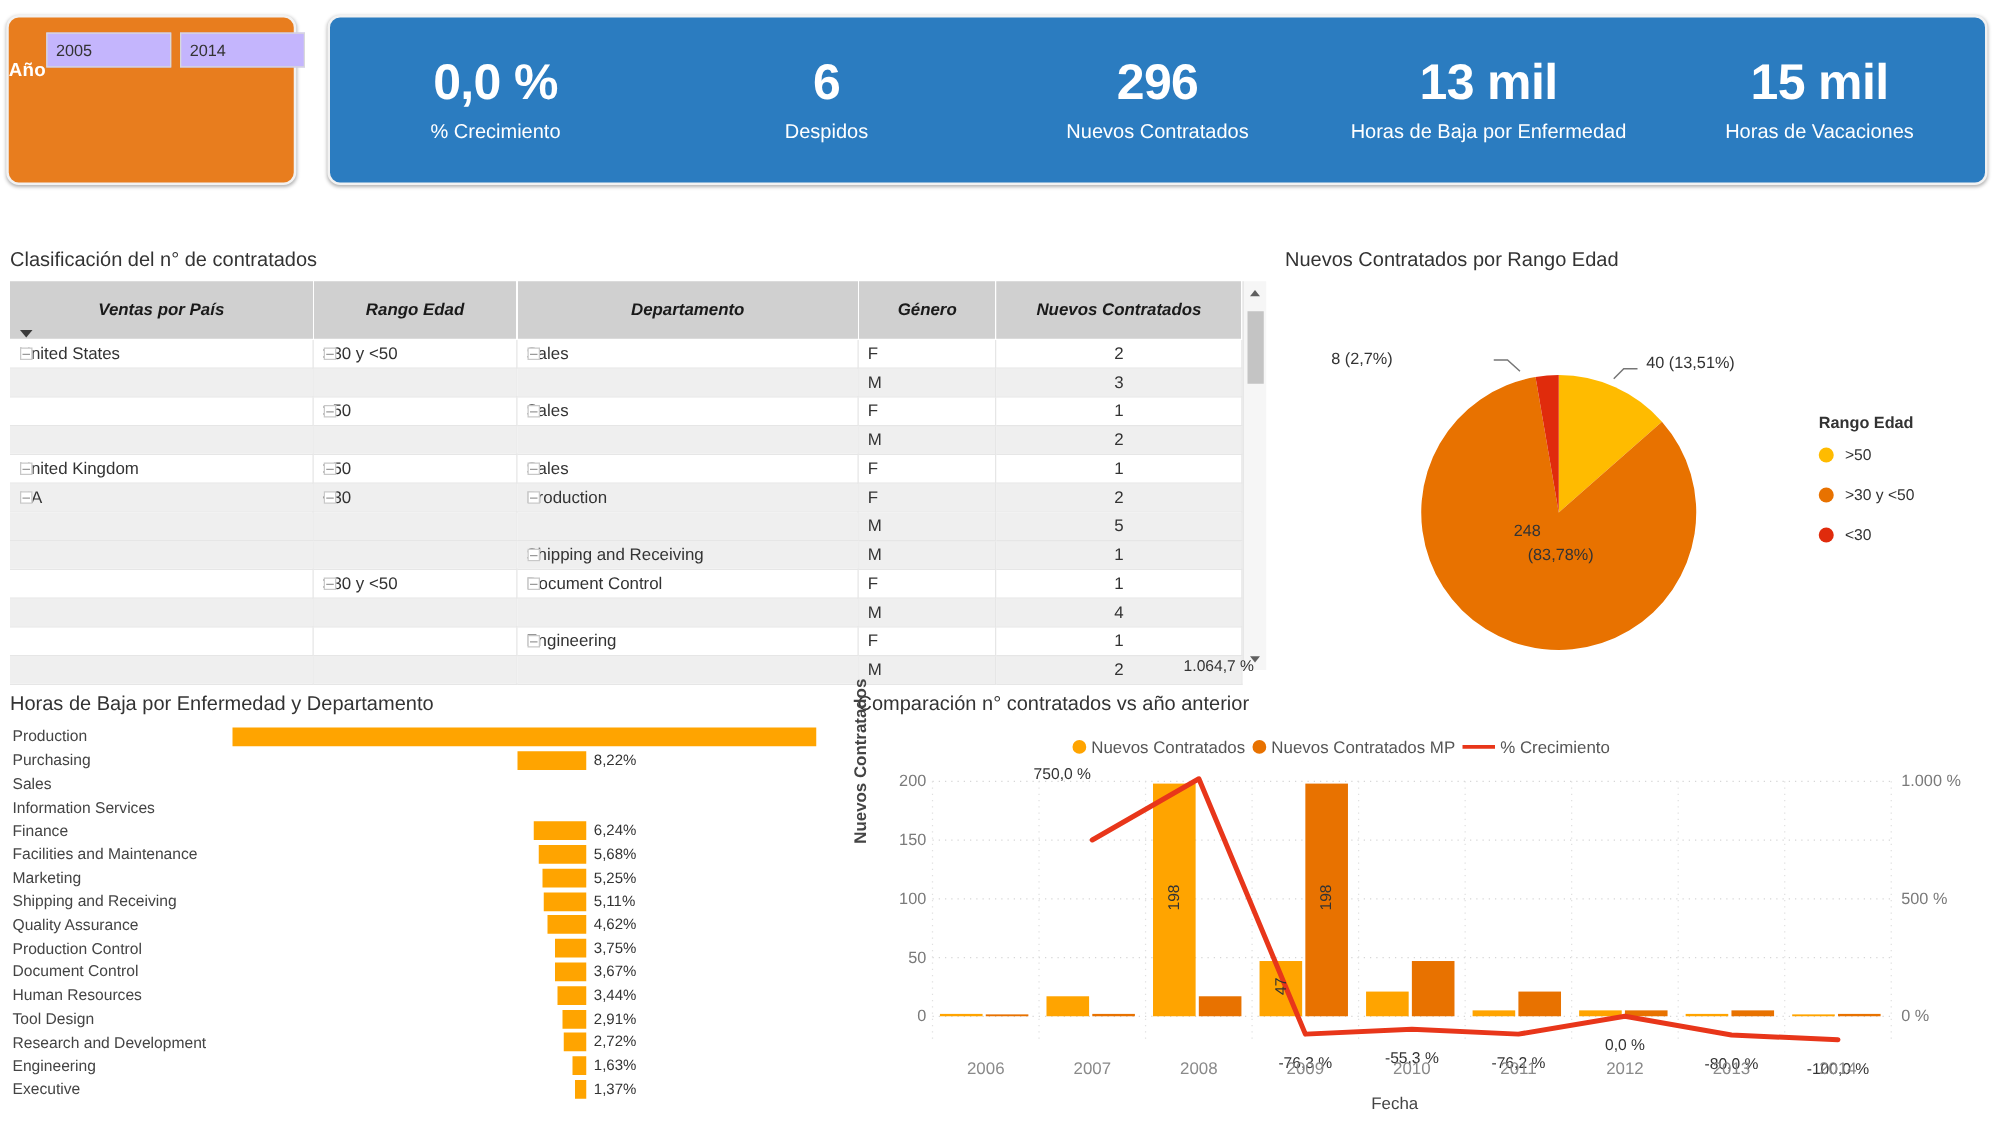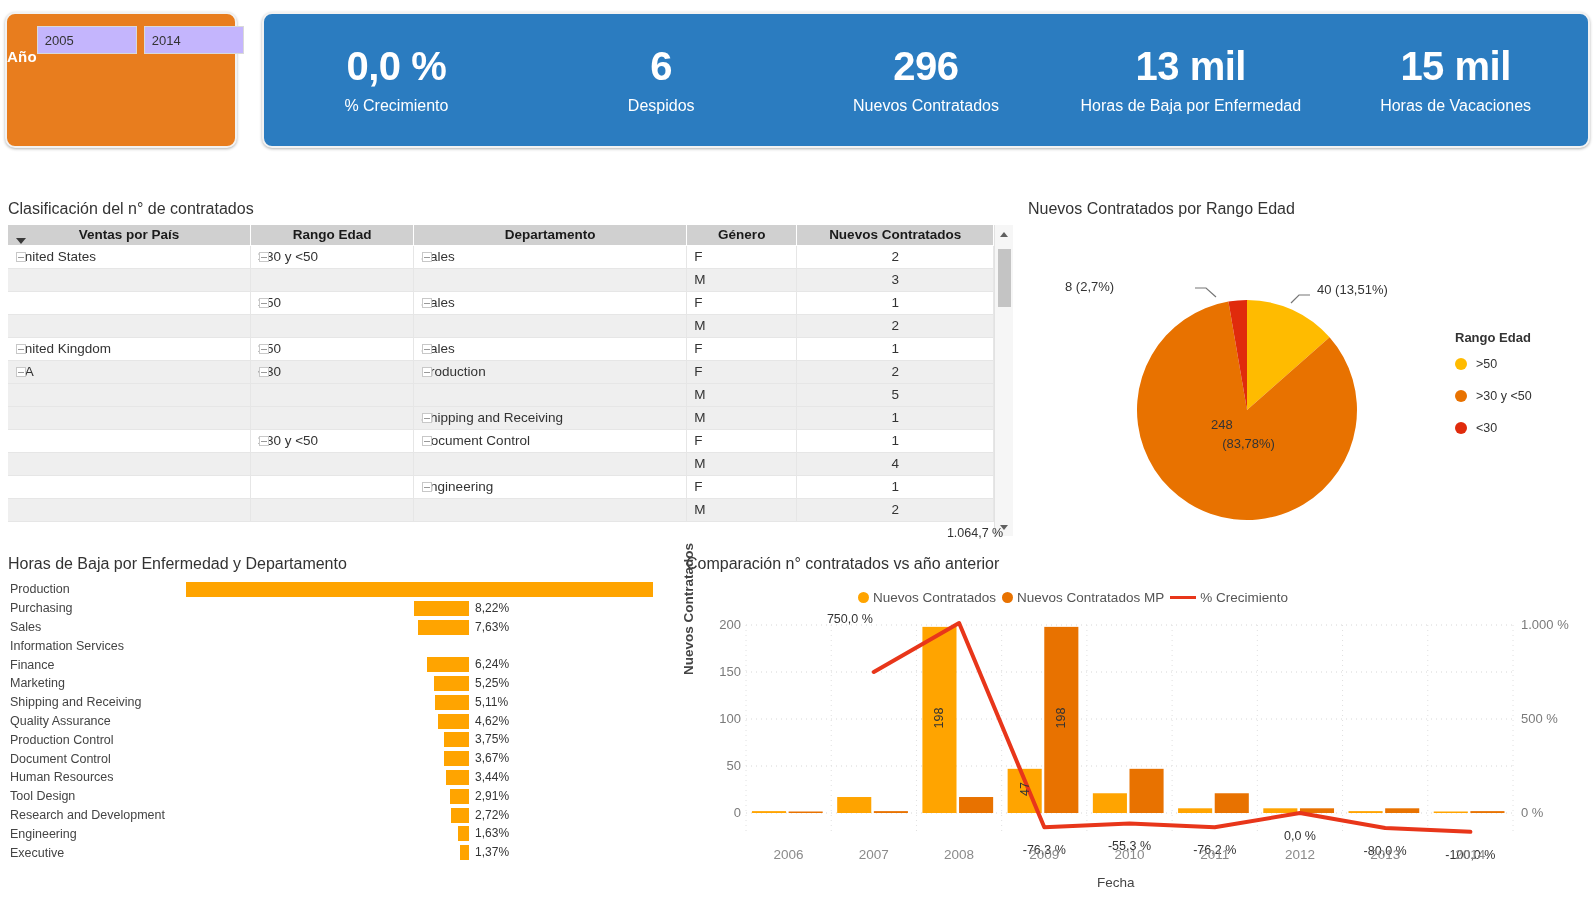--- a/index.html
+++ b/index.html
@@ -46,22 +46,22 @@
   
   .viz-title {
     position:absolute; font-size:16px; color:#333; white-space:nowrap;
   }
 
   
   .matrix-wrap { position:absolute; left:8px; top:225px; width:1005px; height:311px; }
   table.matrix { border-collapse:collapse; width:986px; table-layout:fixed; font-size:13.5px; }
   table.matrix th {
     background:#d0d0d0; color:#1a1a1a; font-weight:bold; font-size:13.5px;
-    height:20px; border-right:1px solid #fff; border-bottom:1px solid #fff;
-    text-align:center; padding:0 4px; position:relative;
+    height:46px; border-right:1px solid #fff; border-bottom:1px solid #fff;
+    text-align:center; padding:0 4px; position:relative;font-style:italic;
   }
   table.matrix th.lead { text-align:center; }
   .sort-caret {
     position:absolute; left:8px; bottom:1px; width:0;height:0;
     border-left:5px solid transparent; border-right:5px solid transparent;
     border-top:6px solid #3a3a3a;
   }
   table.matrix td {
     height:23px; padding:0 7px; border-right:1px solid #e6e6e6;
     border-bottom:1px solid #e6e6e6; color:#333; vertical-align:middle;
@@ -341,33 +341,36 @@
       </div>
       <div class="bar-row">
         <div class="bar-cat">Purchasing</div>
         <div class="bar-track">
           <div class="bar-val" style="left: 289.074px;">8,22%</div>
           <div class="bar-rect" style="left: 228px; width: 55.074px;"></div>
         </div>
       </div>
       <div class="bar-row">
         <div class="bar-cat">Sales</div>
-        <div class="bar-track">
-          <div class="bar-val" style="left: 289.074px;">7,63%</div>
-          <div class="bar-rect" style="left: 231.953px; width: 51.121px;"></div>
-        </div>
       </div>
       <div class="bar-row">
         <div class="bar-cat">Information Services</div>
       </div>
       <div class="bar-row">
         <div class="bar-cat">Finance</div>
         <div class="bar-track">
           <div class="bar-val" style="left: 289.074px;">6,24%</div>
           <div class="bar-rect" style="left: 241.266px; width: 41.808px;"></div>
+        </div>
+      </div>
+      <div class="bar-row">
+        <div class="bar-cat">Facilities and Maintenance</div>
+        <div class="bar-track">
+          <div class="bar-val" style="left: 289.074px;">5,68%</div>
+          <div class="bar-rect" style="left: 245.018px; width: 38.056px;"></div>
         </div>
       </div>
       <div class="bar-row">
         <div class="bar-cat">Marketing</div>
         <div class="bar-track">
           <div class="bar-val" style="left: 289.074px;">5,25%</div>
           <div class="bar-rect" style="left: 247.899px; width: 35.175px;"></div>
         </div>
       </div>
       <div class="bar-row">

